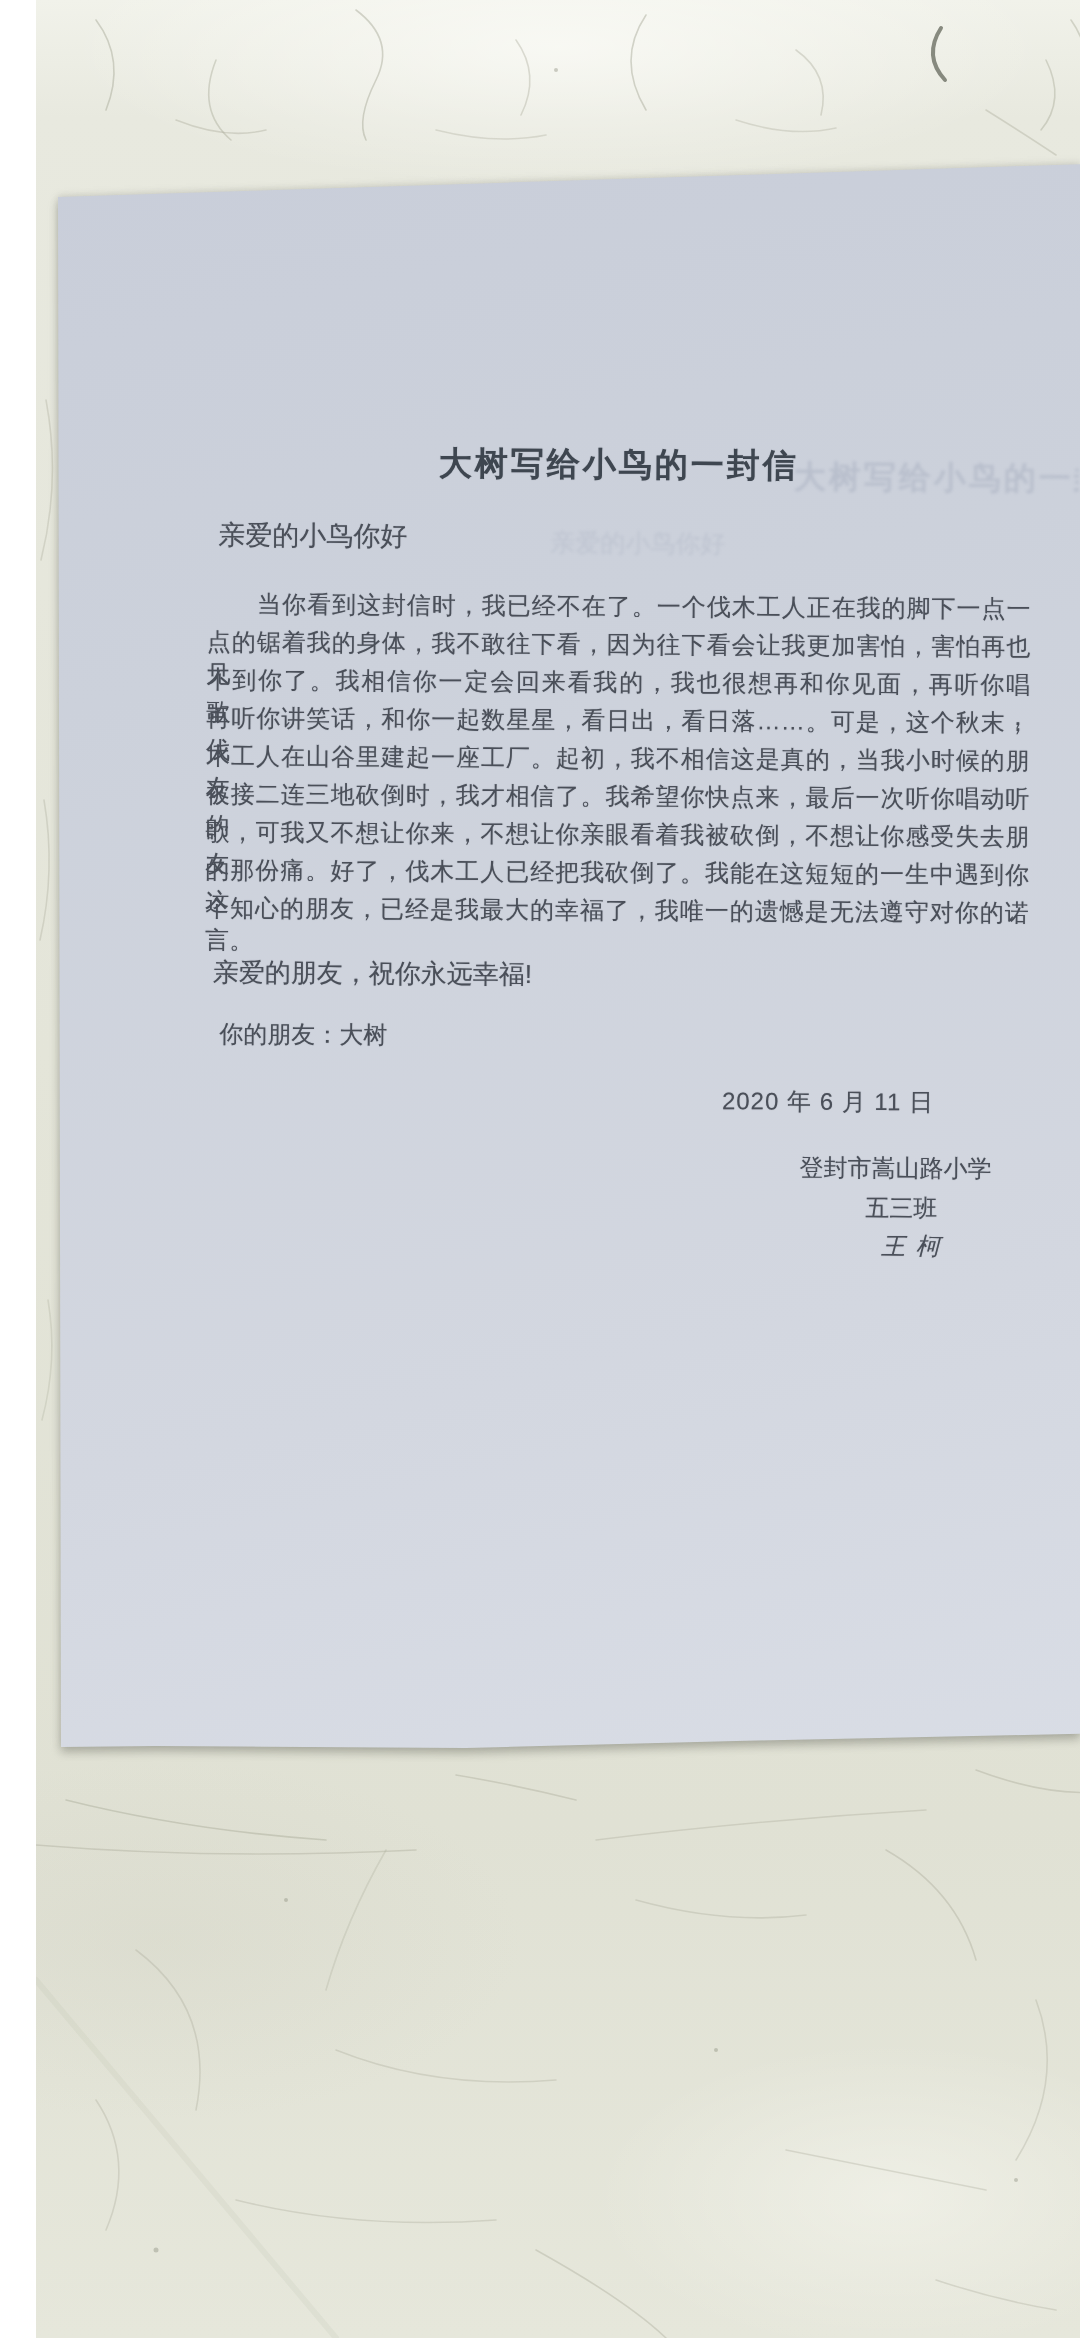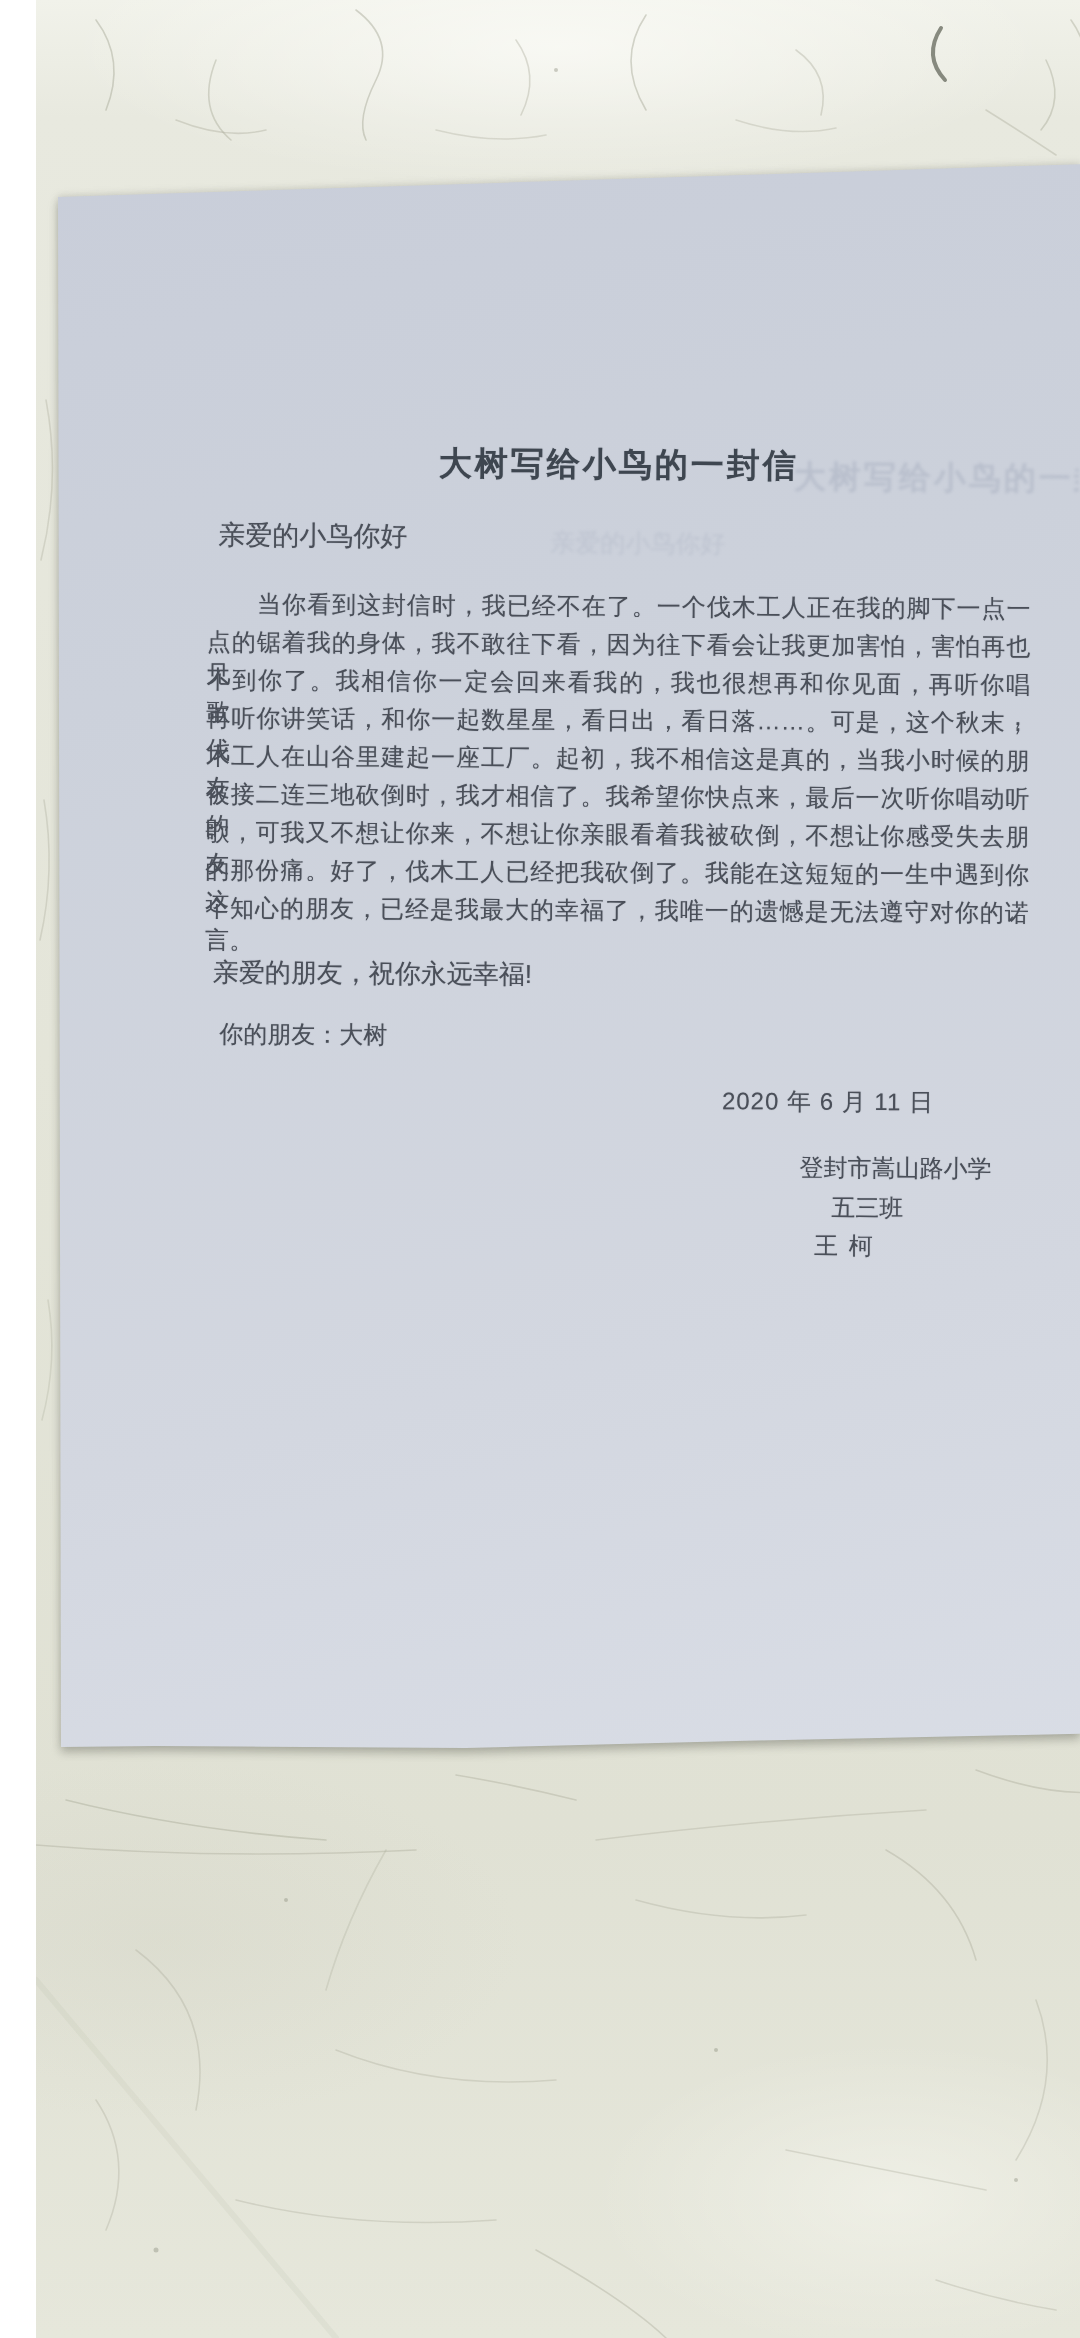--- a/index.html
+++ b/index.html
@@ -111,22 +111,22 @@
     top: 955px;
     font-size: 26px;
   }
   .signature {
     left: 187px;
     top: 1018px;
     font-size: 24px;
   }
   .date-line   { left: 690px; top: 1082px; font-size: 24px; letter-spacing: 1px; }
   .school-line { left: 768px; top: 1148px; font-size: 24px; }
-  .class-line  { left: 800px; top: 1188px; font-size: 24px; }
-  .name-line   { left: 783px; top: 1226px; font-size: 24px; letter-spacing: 2px; }
+  .class-line  { left: 834px; top: 1188px; font-size: 24px; }
+  .name-line   { left: 850px; top: 1226px; font-size: 24px; letter-spacing: 2px; font-style: italic; }
 </style>
 </head>
 <body>
 
 <div class="scene">
 
   <svg class="fibers" width="1080" height="2338" viewBox="0 0 1080 2338" fill="none" stroke="#a0a18f" stroke-width="1.6" stroke-linecap="round" opacity="0.85">
 
     <path d="M60 20 q30 40 10 90" opacity=".5"></path>
     <path d="M180 60 q-20 50 15 80" opacity=".45"></path>

